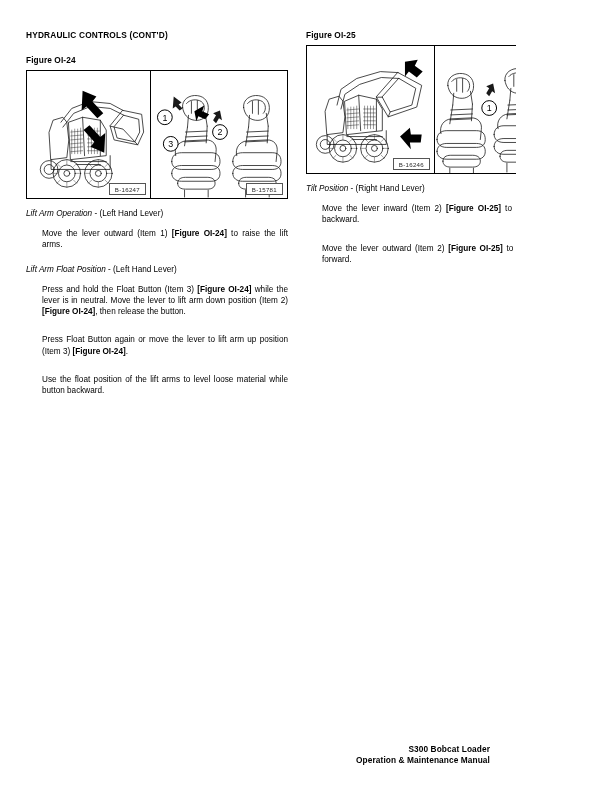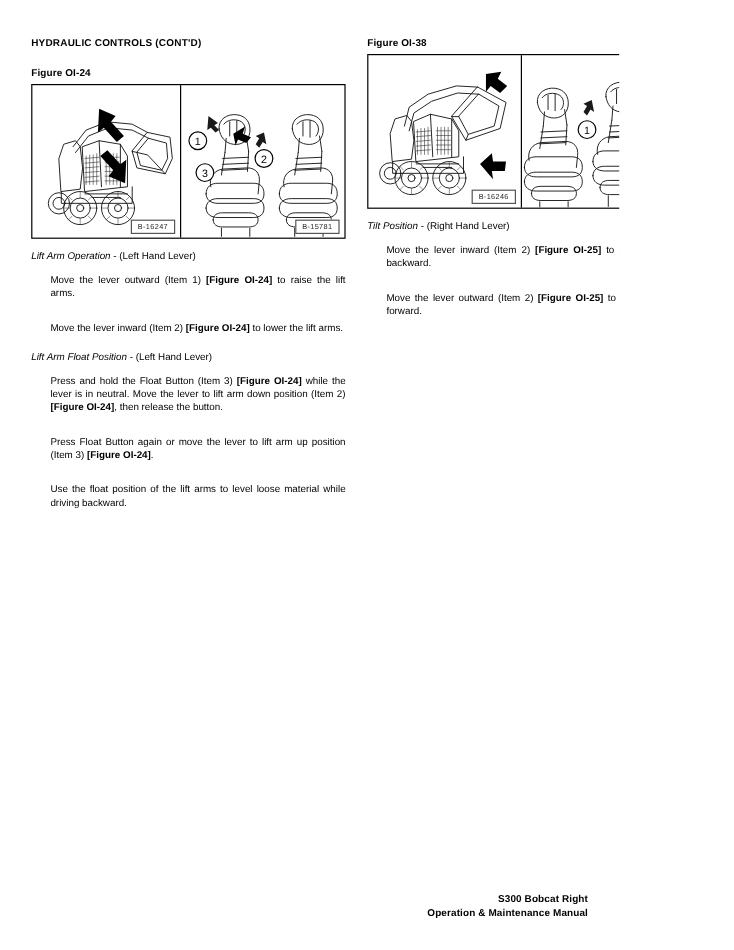--- a/index.html
+++ b/index.html
@@ -264,42 +264,39 @@
     </div>
 
     <div class="sub-head">
       <span class="it">Lift Arm Operation</span><span> - (Left Hand Lever)</span>
     </div>
 
     <div class="para">
       <span>Move the lever outward (Item 1) </span><b>[Figure OI-24]</b><span> to raise the lift arms.</span>
     </div>
 
-    <div class="para gap-lg">
-      <span>Move the lever inward (Item 2) </span><b>[Figure OI-24]</b><span> to lower the lift arms.</span>
-    </div>
 
     <div class="sub-head" style="margin-top:13px">
       <span class="it">Lift Arm Float Position</span><span> - (Left Hand Lever)</span>
     </div>
 
     <div class="para">
       <span>Press and hold the Float Button (Item 3) </span><b>[Figure OI-24]</b><span> while the lever is in neutral. Move the lever to lift arm down position (Item 2) </span><b>[Figure OI-24]</b><span>, then release the button.</span>
     </div>
 
     <div class="para gap-lg">
       <span>Press Float Button again or move the lever to lift arm up position (Item 3) </span><b>[Figure OI-24]</b><span>.</span>
     </div>
 
-    <div class="para gap-lg">Use the float position of the lift arms to level loose material while driving backward.</div>
+    <div class="para gap-lg">Use the float position of the lift arms to level loose material while button backward.</div>
   </div>
 
   <div class="col-right">
 
-    <div class="figure-label">Figure OI-38</div>
+    <div class="figure-label">Figure OI-25</div>
 
     <div class="figure-frame">
 
       <div class="fig-pane fig-pane-r left-pane">
         <svg class="art" viewBox="0 0 128 129">
           <g fill="none" stroke="#1a1a1a" stroke-width="0.8" stroke-linejoin="round" stroke-linecap="round">
 
             <path d="M30 60 L34 44 L50 33 L74 26 L92 27"></path>
             <path d="M34 64 L38 49 L53 39 L75 32 L93 33"></path>
 
@@ -405,17 +402,17 @@
     </div>
 
     <div class="para gap-lg">
       <span>Move the lever outward (Item 2) </span><b>[Figure OI-25]</b><span> to tilt the bucket forward.</span>
     </div>
   </div>
 
   <div class="footer-page">OI-18</div>
 
   <div class="footer-right">
-    <div>S300 Bobcat Right</div>
+    <div>S300 Bobcat Loader</div>
     <div>Operation &amp; Maintenance Manual</div>
   </div>
 
 </div>
 
 </body></html>

